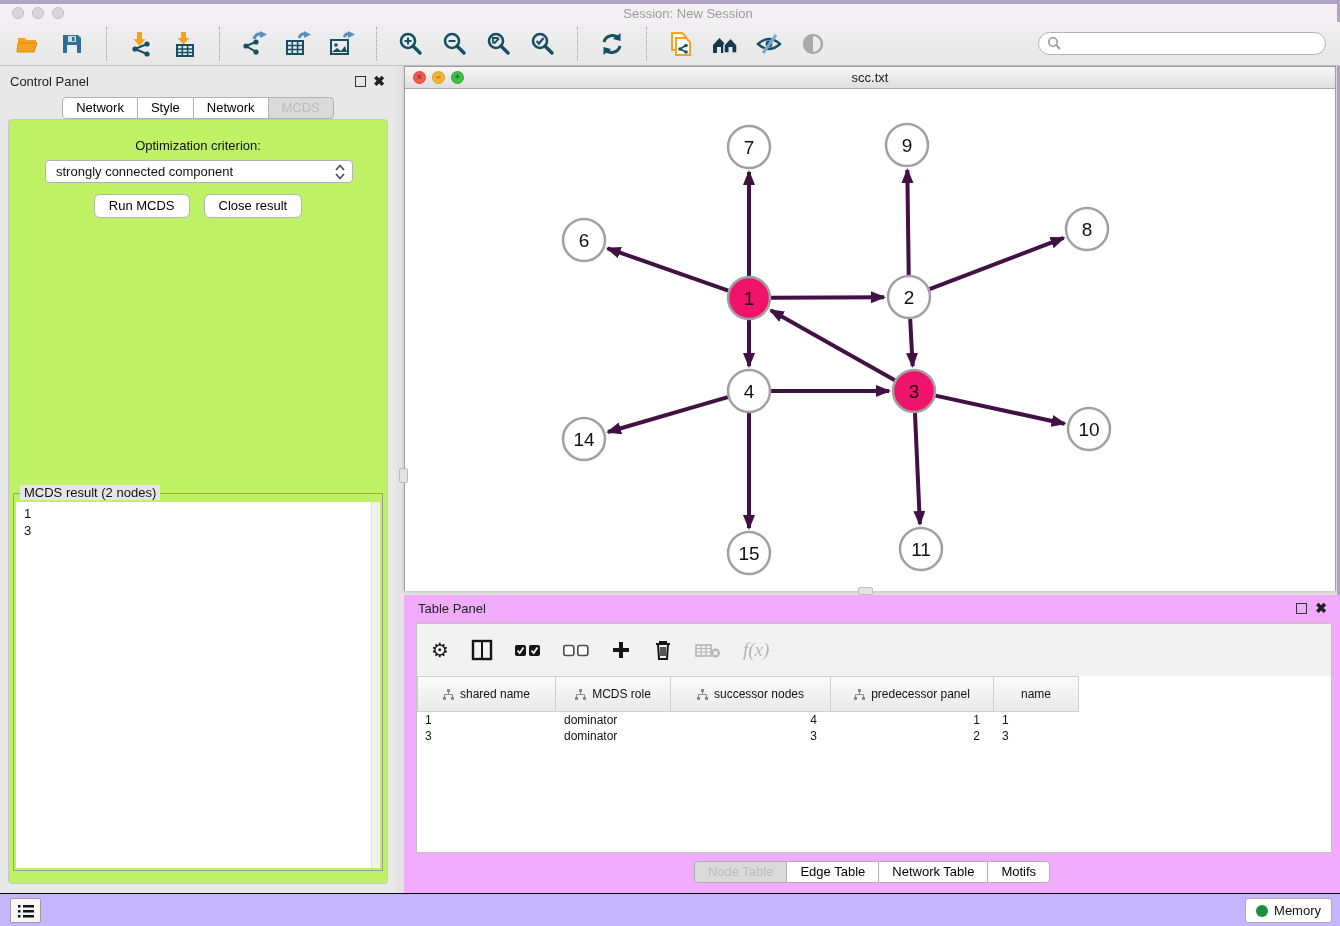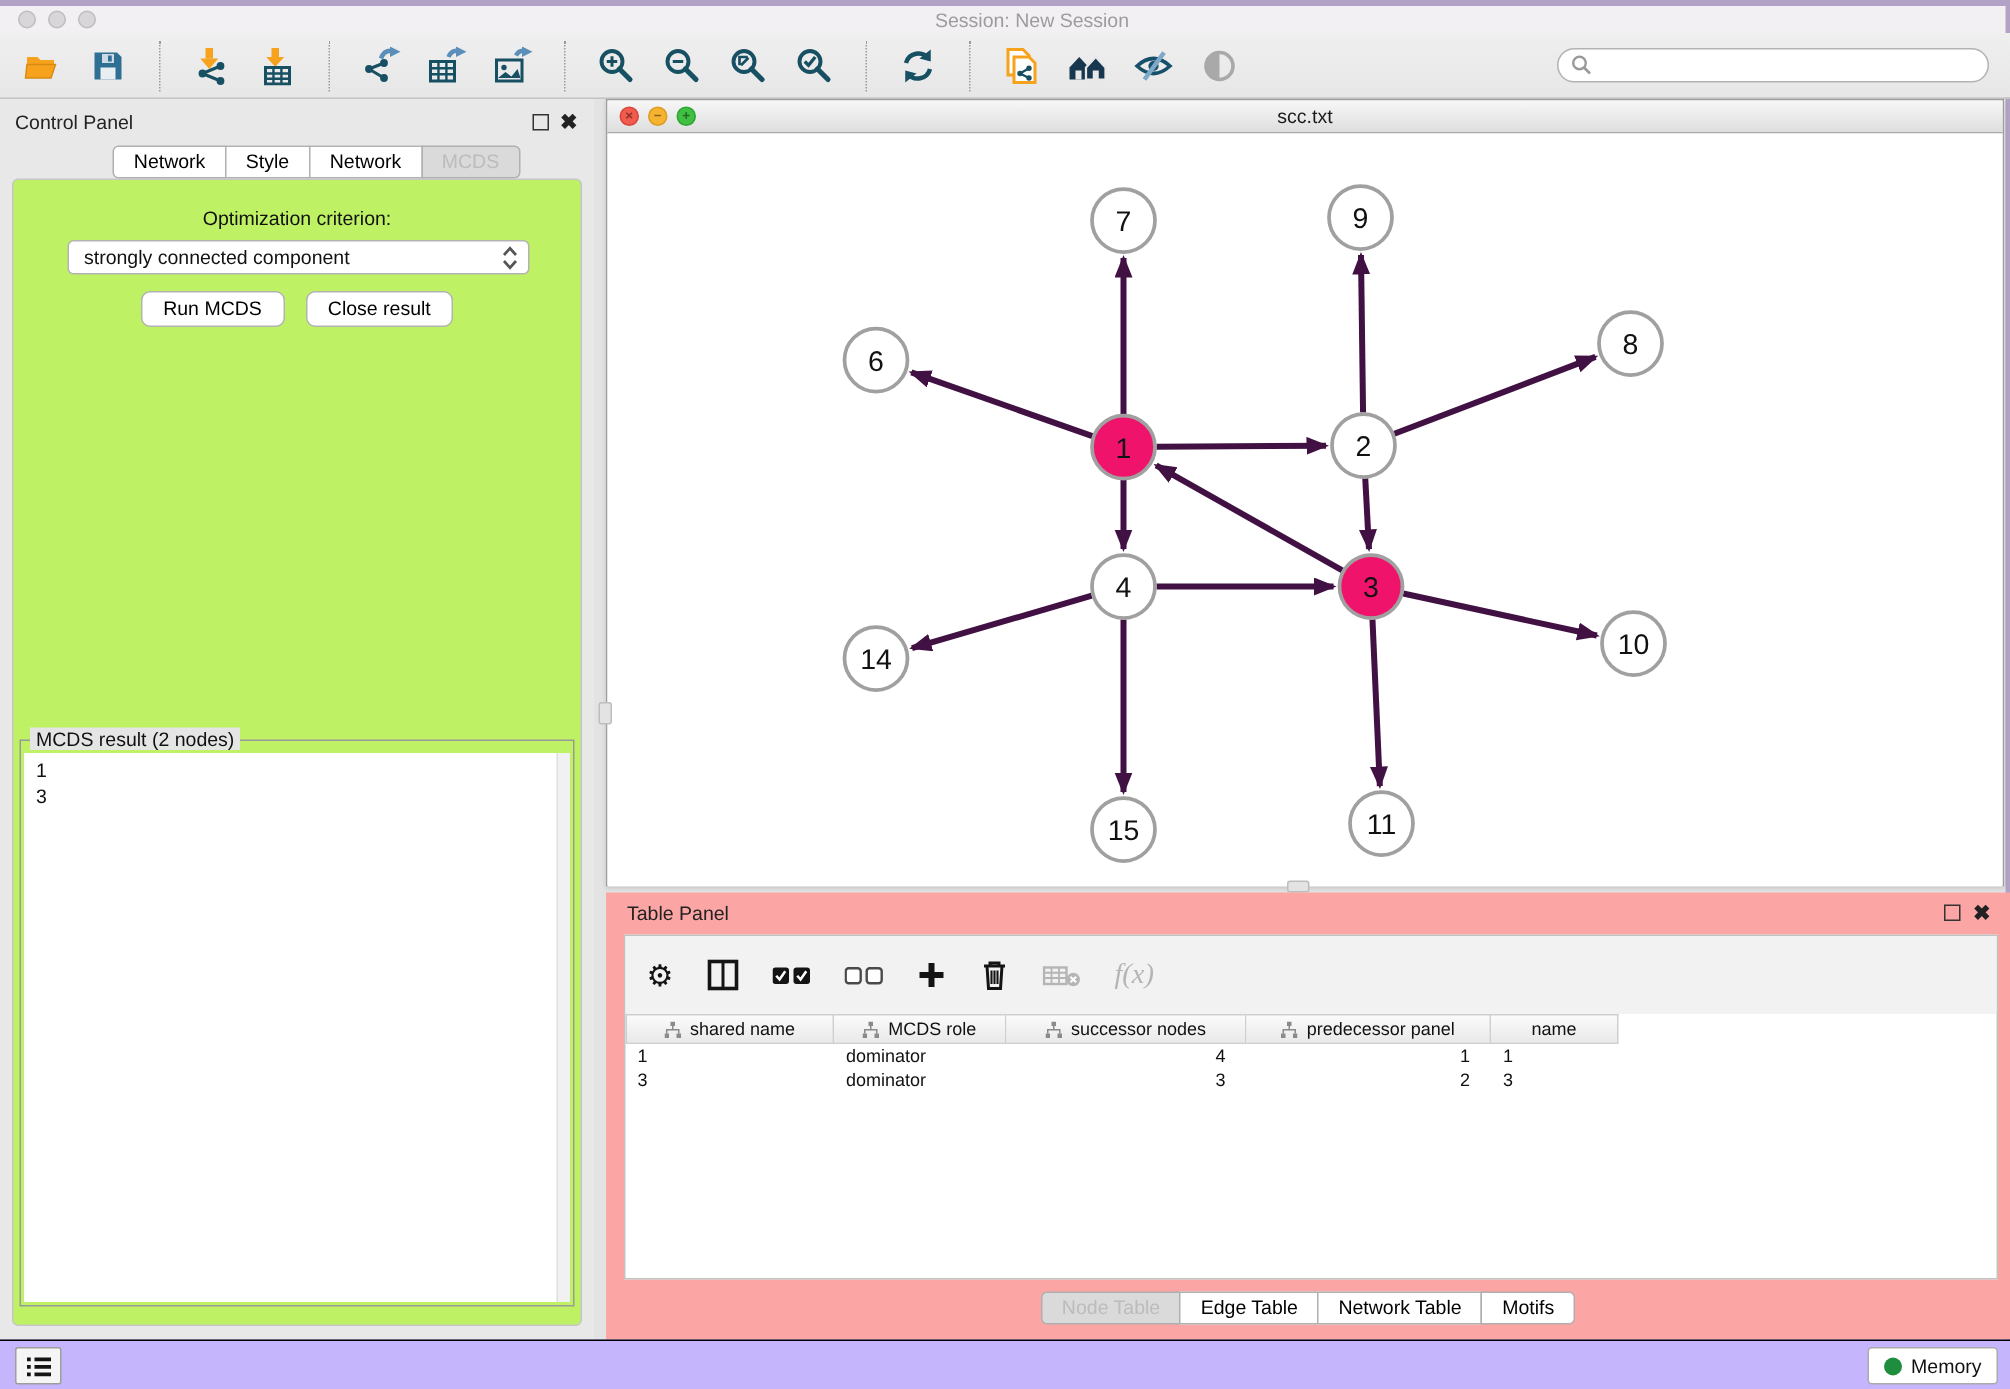--- a/index.html
+++ b/index.html
@@ -45,21 +45,21 @@
   .cp-header .panel-float { right:30px; }
   .cp-header .panel-close { right:11px; }
   .tabset { display:flex; }
   .tab {
     background:#fff; border:1px solid #b0b0b0; padding:2px 13px 3px;
     font-size:13px; color:#000; margin-left:-1px; white-space:nowrap;
   }
   .tab:first-child { border-radius:4px 0 0 4px; margin-left:0; }
   .tab:last-child { border-radius:0 4px 4px 0; }
   .tab.selected { background:#dadada; color:#bcbcbc; }
-  .cp-tabs { position:absolute; left:13px; top:31px; width:100%; display:flex; justify-content:center; }
+  .cp-tabs { position:absolute; left:0; top:31px; width:100%; display:flex; justify-content:center; }
   .cp-box {
     position:absolute; left:8px; top:53px; width:380px; height:765px;
     background:#bef264; border:1px solid #c6c6c6; border-radius:4px;
   }
   .opt-label { position:absolute; top:18px; width:100%; text-align:center; font-size:13px; color:#111; }
   .dropdown {
     position:absolute; left:36px; top:40px; width:308px; height:23px;
     background:#fff; border:1px solid #b3b3b3; border-radius:4px;
     display:flex; align-items:center; padding:0 6px 0 10px; font-size:13px;
   }
@@ -100,40 +100,40 @@
   .net-lights { position:absolute; left:8px; top:4px; display:flex; gap:6px; }
   .light { width:13px; height:13px; border-radius:50%; display:flex; align-items:center; justify-content:center;
            font-size:9px; font-weight:bold; color:rgba(0,0,0,0.45); line-height:1; }
   .light.red { background:#f25a4d; border:1px solid #d8463b; }
   .light.yellow { background:#f6b32f; border:1px solid #dd9c22; }
   .light.green { background:#3fc043; border:1px solid #2ea433; }
   .net-canvas { position:absolute; left:0; top:22px; width:930px; height:502px; background:#fff; }
   .grip-v { position:absolute; left:399px; top:468px; width:9px; height:15px; background:#e3e3e3; border:1px solid #bdbdbd; border-radius:2px; }
   .grip-h { position:absolute; left:858px; top:587px; width:15px; height:8px; background:#e3e3e3; border:1px solid #bdbdbd; border-radius:2px; }
   
-  .table-panel { position:absolute; left:404px; top:595px; width:936px; height:298px; background:#fca5a5; }
+  .table-panel { position:absolute; left:404px; top:595px; width:936px; height:298px; background:#f0abfc; }
   .tp-header { position:absolute; left:0; top:4px; width:100%; height:20px; }
   .tp-header .tp-title { position:absolute; left:14px; top:2px; font-size:13px; color:#222; }
   .tp-header .panel-float { right:33px; }
   .tp-header .panel-close { right:13px; }
   .tp-inner {
     position:absolute; left:12px; top:28px; width:916px; height:230px;
     background:#fff; border:1px solid #c2c2c2;
   }
   .tp-toolbar {
     position:absolute; left:0; top:0; width:100%; height:52px; background:#f2f2f2;
     display:flex; align-items:center; padding-left:14px; gap:22px;
   }
   .tt-icon { display:flex; align-items:center; justify-content:center; height:26px; }
   .fx-label { font-family:"Liberation Serif",serif; font-style:italic; font-size:19px; color:#b5b5b5; }
   .gear-glyph { font-size:20px; color:#141414; font-family:"DejaVu Sans",sans-serif; }
   .tbl { position:absolute; left:0; top:52px; width:100%; }
   .tbl-head { display:flex; }
   .th {
-    height:20px; background:linear-gradient(#fbfbfb,#e9e9e9);
+    height:36px; background:linear-gradient(#fbfbfb,#e9e9e9);
     border-right:1px solid #cfcfcf; border-top:1px solid #cfcfcf; border-bottom:1px solid #cfcfcf;
     display:flex; align-items:center; justify-content:center; gap:6px;
     font-size:12px; color:#111;
   }
   .tr { display:flex; height:16px; }
   .td { font-size:12px; color:#111; display:flex; align-items:center; padding:0 8px; }
   .td.right { justify-content:flex-end; padding-right:14px; }
   .tp-tabs { position:absolute; left:0; top:266px; width:100%; display:flex; justify-content:center; }
   
   .statusbar {

